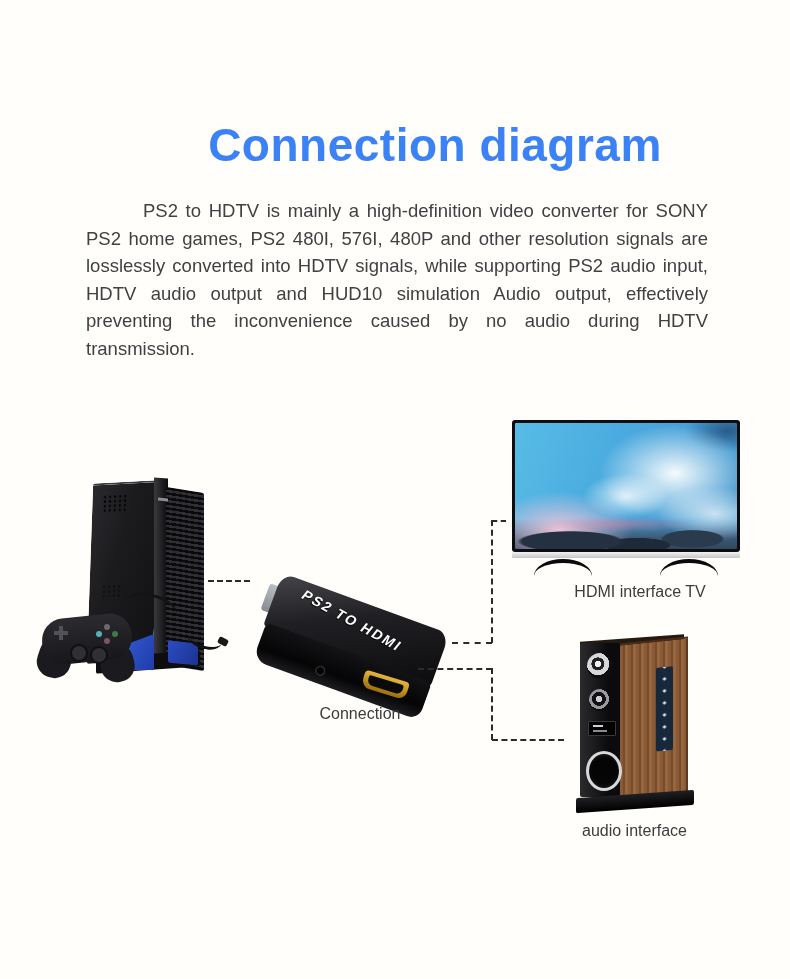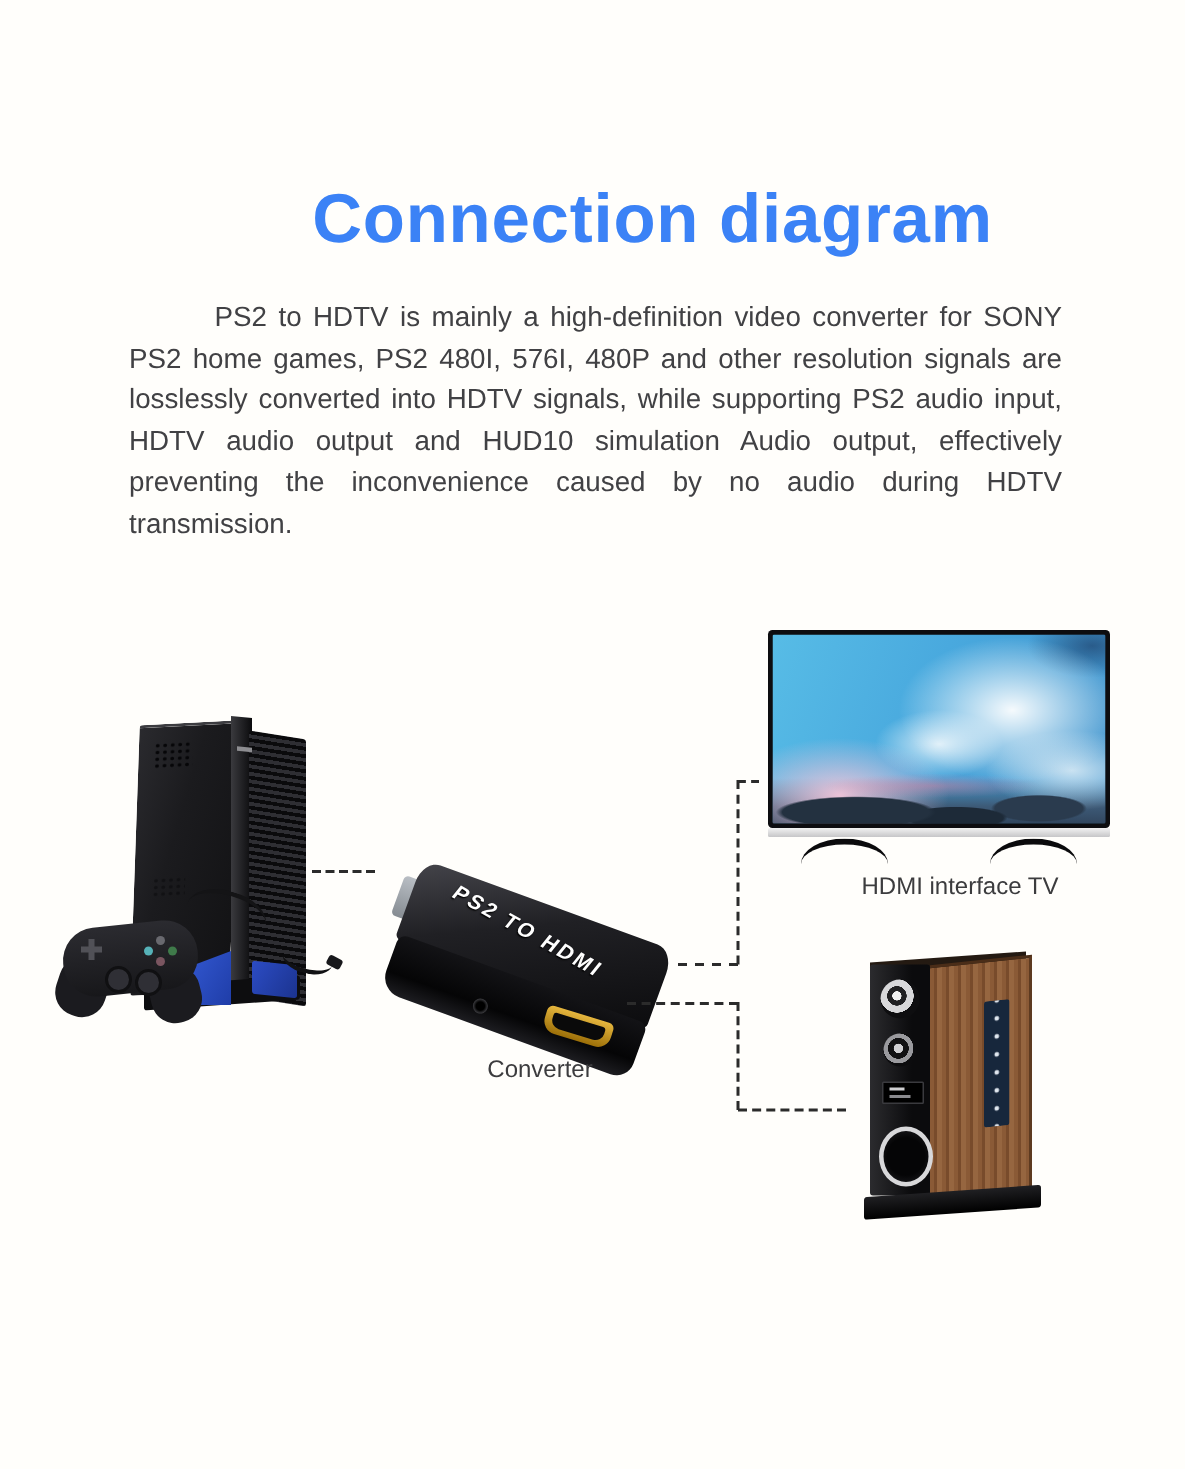--- a/index.html
+++ b/index.html
@@ -217,18 +217,19 @@
   </div>
 
   <div class="dash-h c-ps2"></div>
   <div class="dash-h c-tv-stub"></div>
   <div class="dash-v c-tv-vert"></div>
   <div class="dash-h c-tv-horiz"></div>
   <div class="dash-h c-sp-horiz1"></div>
   <div class="dash-v c-sp-vert"></div>
   <div class="dash-h c-sp-horiz2"></div>
 
-  <div class="node-label lbl-converter">Converter</div>
+  <div class="node-label lbl-converter">Connection</div>
   <div class="node-label lbl-tv">HDMI interface TV</div>
   <div class="node-label lbl-speaker">
+    <span style="display:block">audio interface</span>
   </div>
 
 </div>
 
 </body></html>

